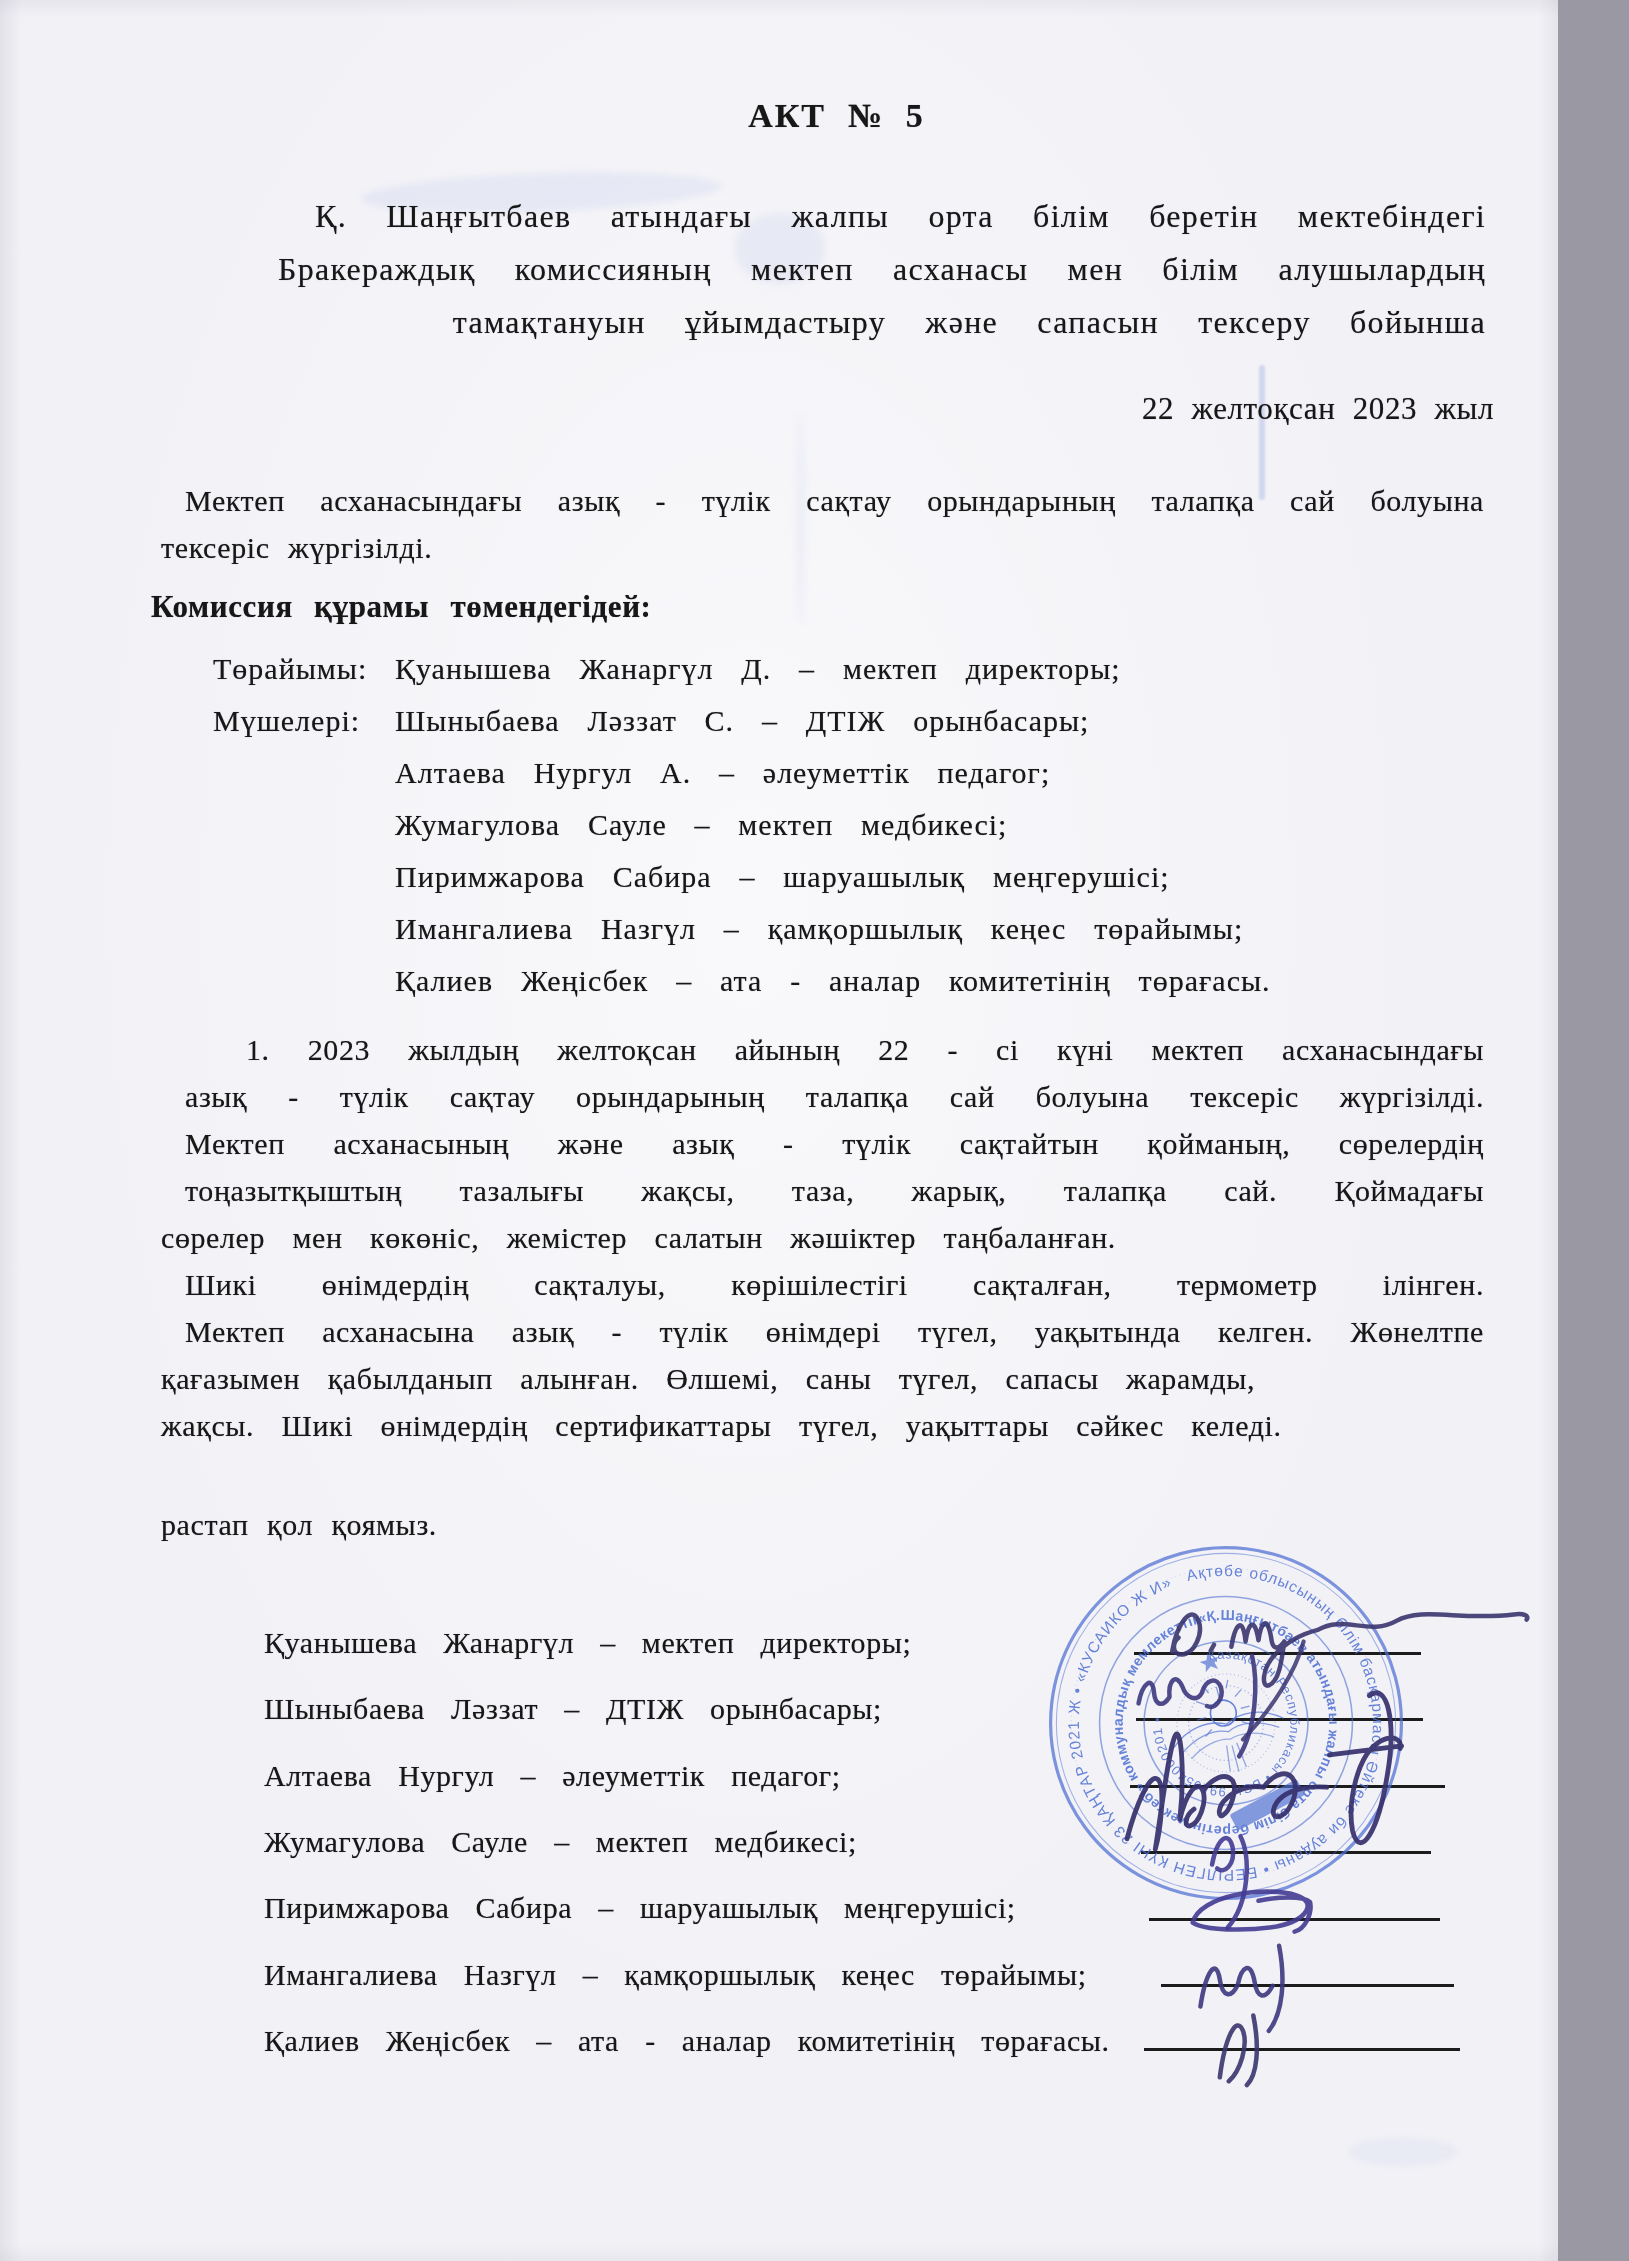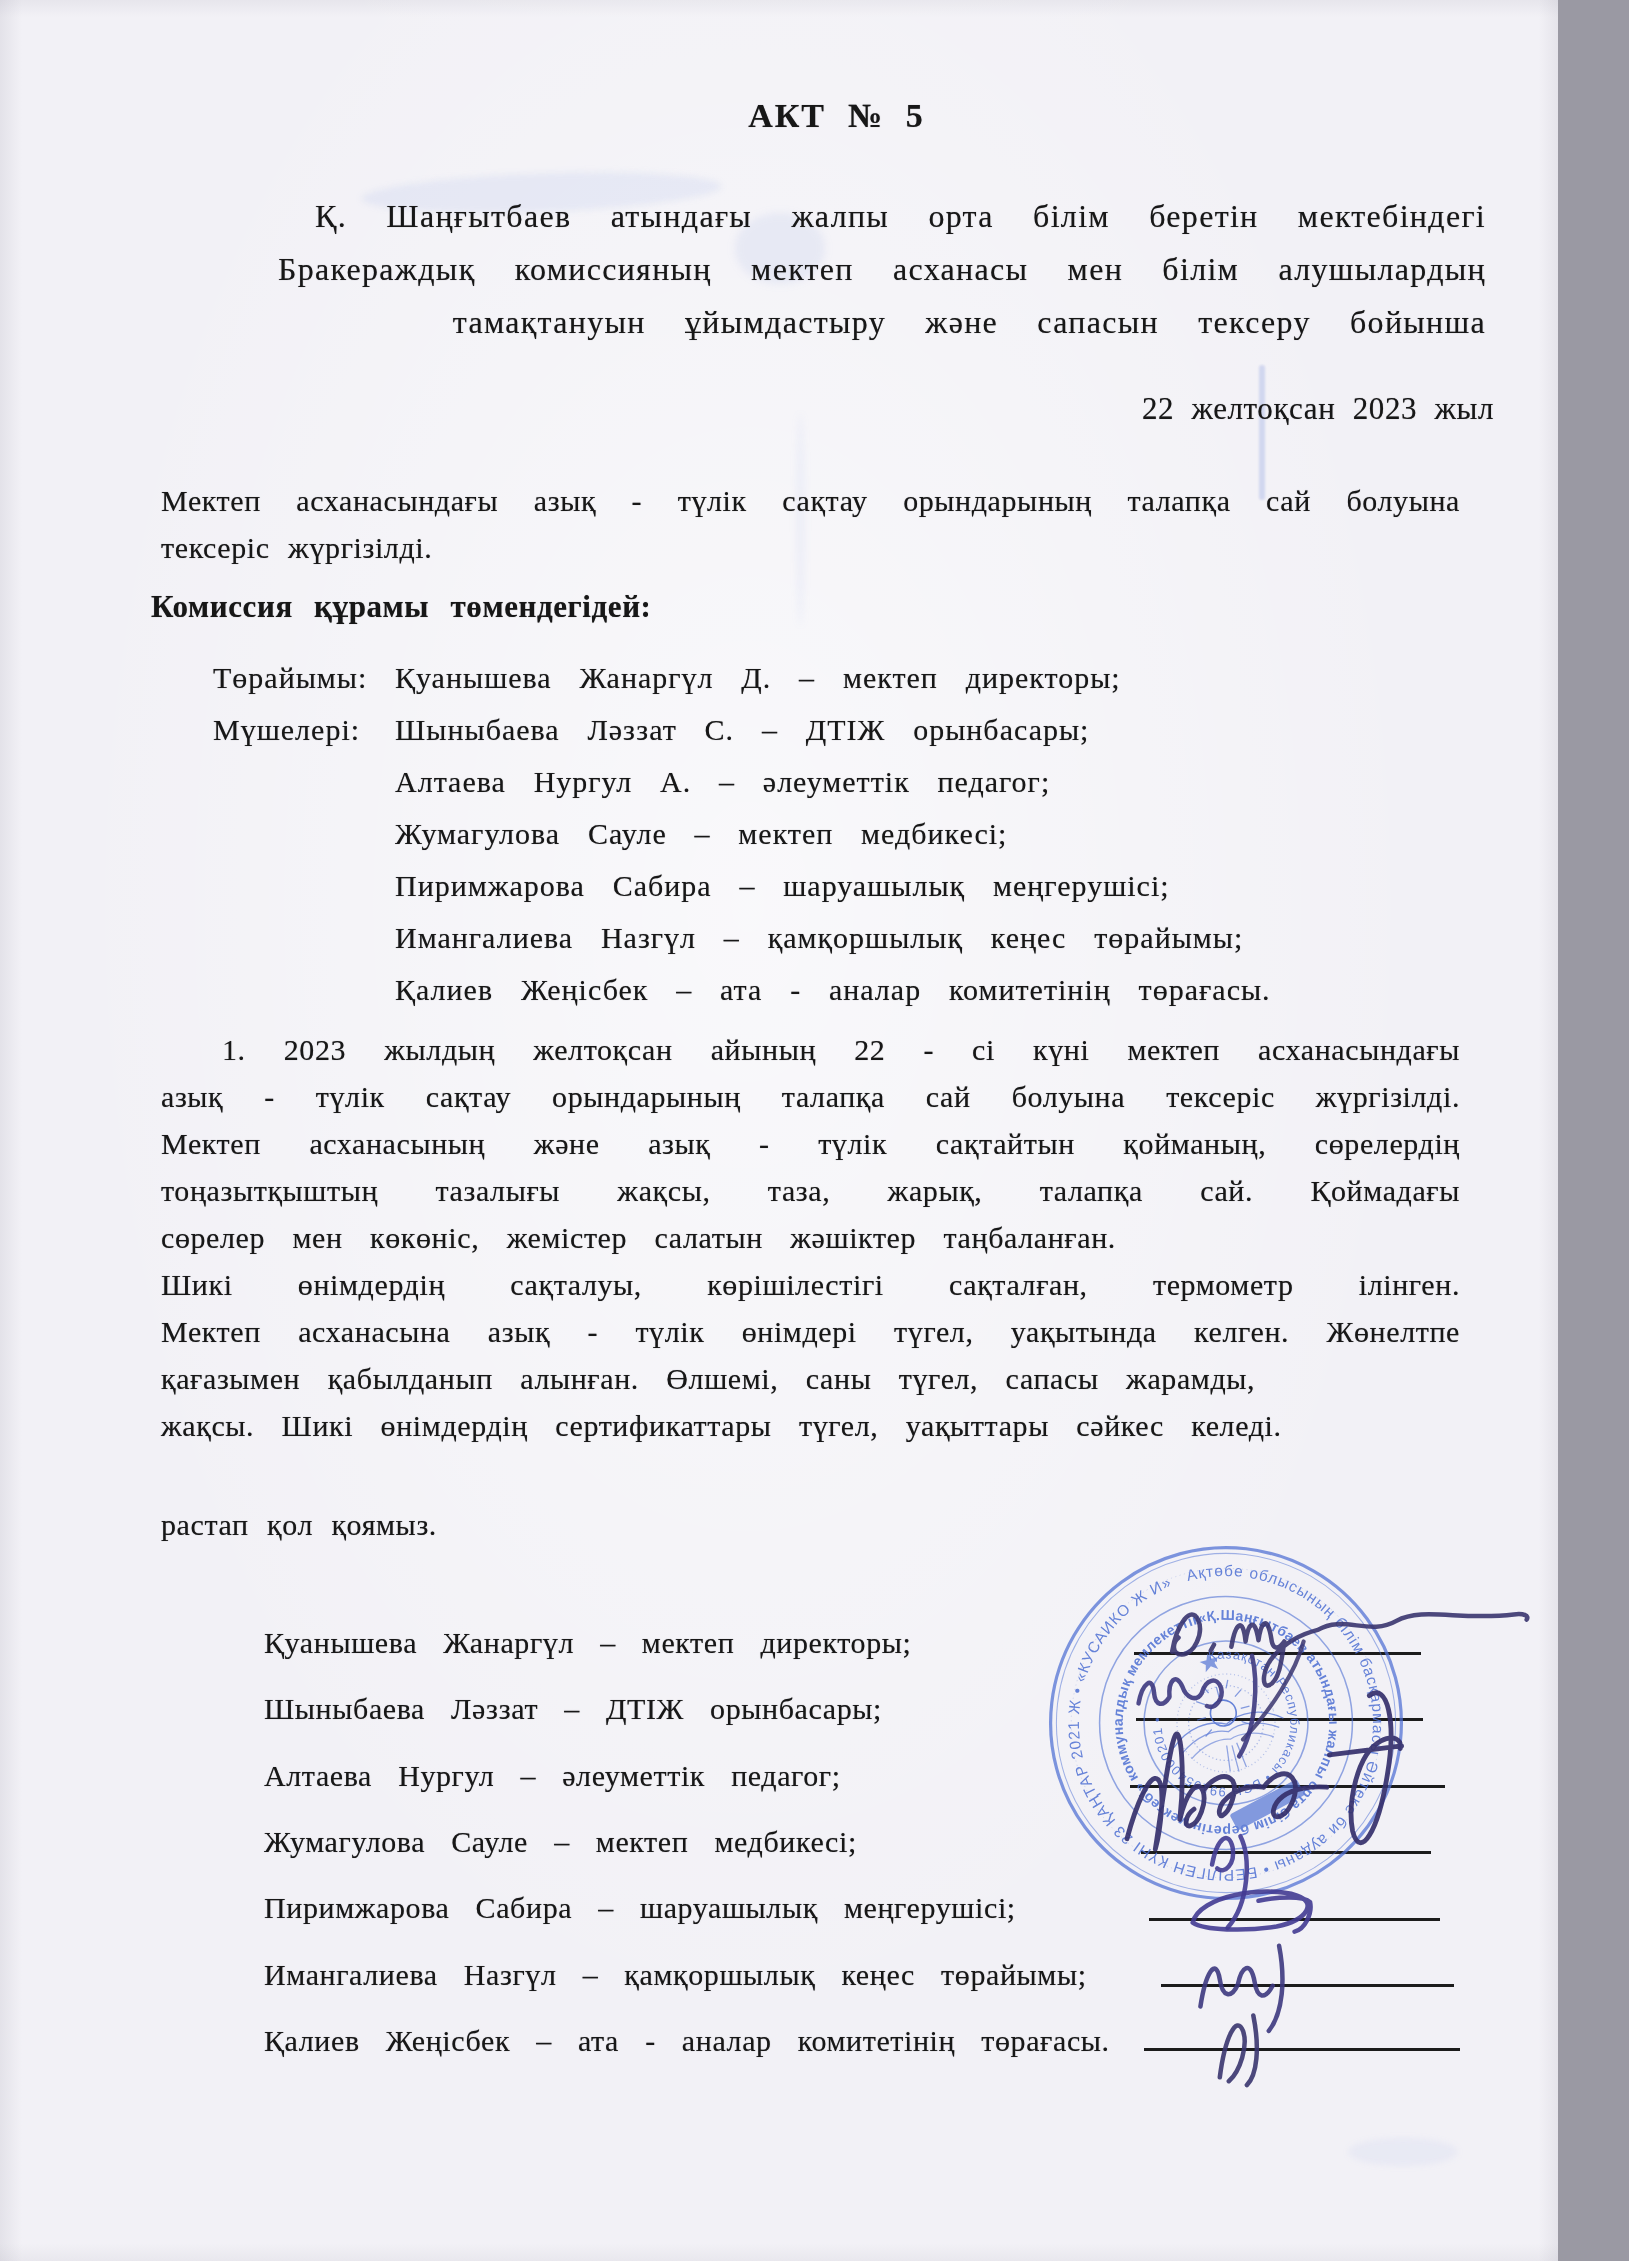--- a/index.html
+++ b/index.html
@@ -28,30 +28,30 @@
   }
   .dateline{
     top:391px; left:164px; width:1330px; text-align:right;
     font-size:31px; word-spacing:9px; letter-spacing:0.6px;
   }
   .bodyblock{ left:161px; width:1299px; font-size:30px; letter-spacing:0.6px; word-spacing:10.3px; }
   .intro{ top:477px; line-height:47px; }
   .para1{ top:1026px; line-height:47px; }
   .para2{ top:1497px; line-height:55px; }
   .bline{ width:100%; }
-  .j{ text-align:justify; text-align-last:justify; -moz-text-align-last:justify; }
+  .j{ text-align:justify; text-align-last:justify;margin-left:24px; -moz-text-align-last:justify; }
   .wide{ word-spacing:19.3px; }
   .ind{ text-indent:61px; }
 
   .heading{
     top:589px; left:151px; font-size:31px; font-weight:bold;
     letter-spacing:0.6px; word-spacing:13px;
   }
   .commission{ top:643px; left:213px; width:1322px; font-size:30px; letter-spacing:1px; word-spacing:19.3px; }
-  .crow{ display:flex; height:52px; align-items:flex-end; }
+  .crow{ display:flex; height:52px; align-items:center; }
   .crow .lbl{ flex:0 0 182px; }
 
   .sigrow{
     position:absolute; left:264px; width:903px;
     font-size:30px; letter-spacing:0.6px; word-spacing:18px; line-height:36px;
   }
   .sigline{ position:absolute; height:0; border-top:3.2px solid #1c1c1c; }
 
   .artifact{ position:absolute; border-radius:50%; pointer-events:none; }
   .a1{ left:361px; top:173px; width:361px; height:39px; background:rgba(110,140,220,.10); filter:blur(3.2px); transform:rotate(-2deg); }

